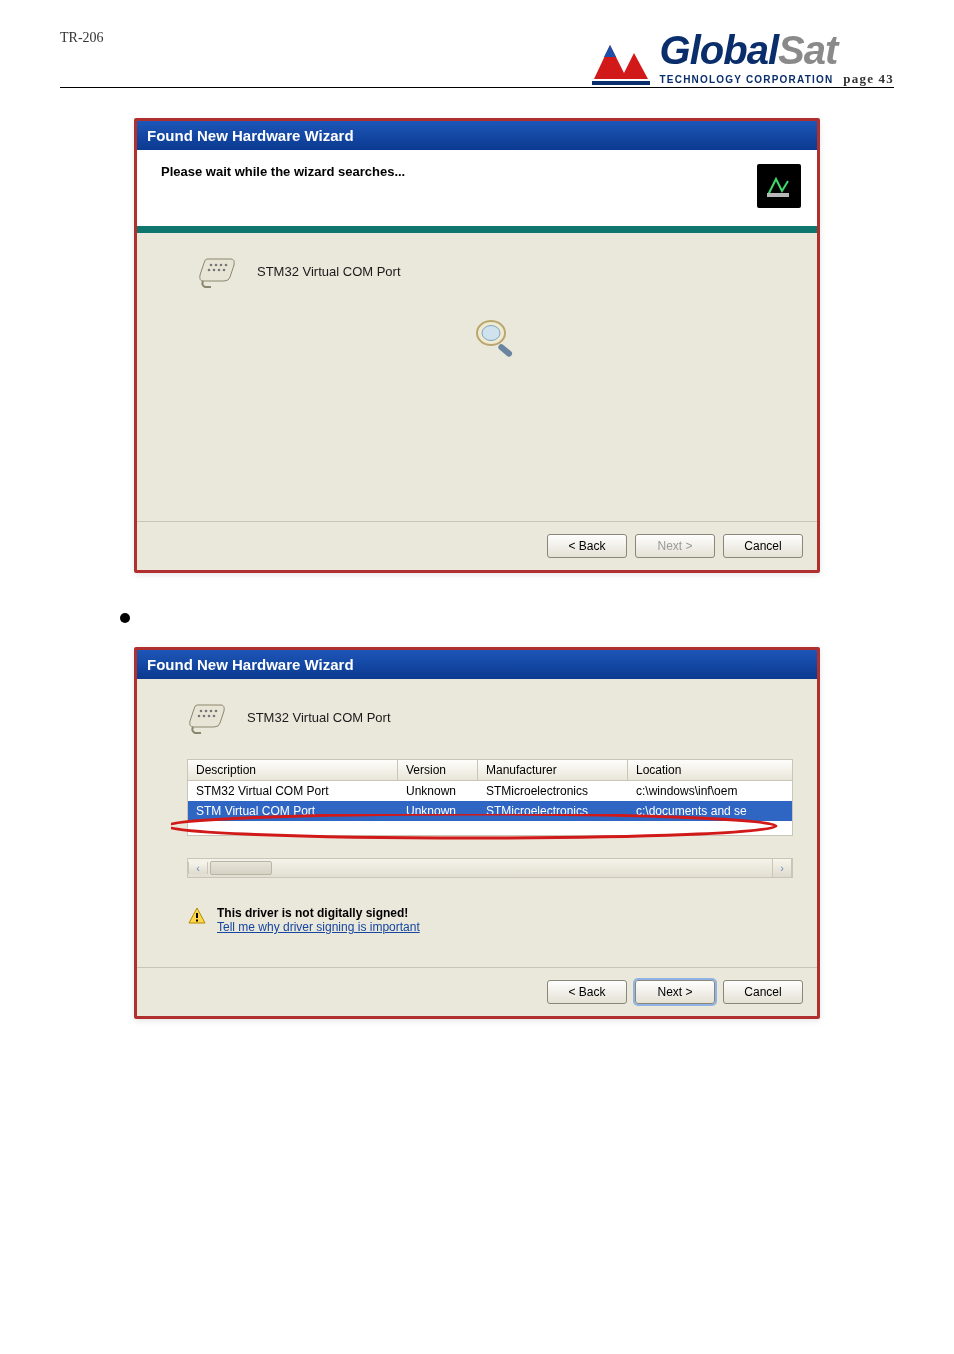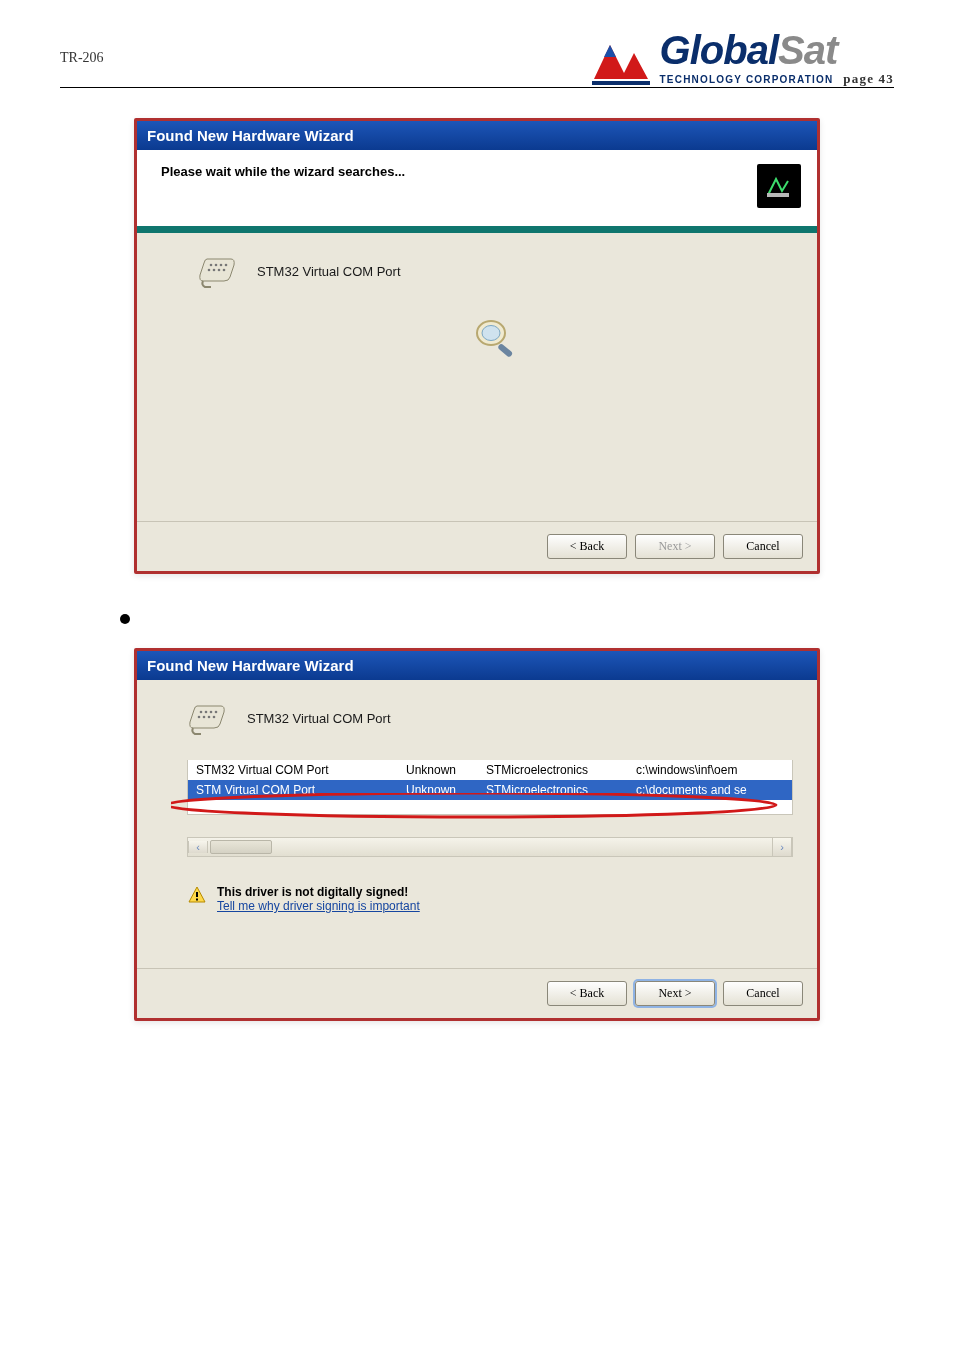--- a/index.html
+++ b/index.html
@@ -9,21 +9,21 @@
     font-family: Tahoma, Arial, sans-serif;
     font-size: 12px;
     width: 954px;
   }
   .page {
     padding: 30px 60px;
   }
   .header-row {
     display: flex;
     justify-content: space-between;
-    align-items: center;
+    align-items: flex-start;
     border-bottom: 1px solid #000;
     padding-bottom: 2px;
     margin-bottom: 30px;
   }
   .doc-id {
     font-family: "Times New Roman", serif;
     font-size: 14px;
     color: #333;
   }
   .logo-block {
@@ -121,21 +121,21 @@
     padding: 12px 14px;
     display: flex;
     justify-content: flex-end;
     gap: 8px;
     border-top: 1px solid #c8c4b6;
   }
   .btn {
     min-width: 80px;
     padding: 4px 14px;
     font-size: 12px;
-    font-family: Liberation Serif, serif;
+    font-family: Liberation Sans, sans-serif;
     background: linear-gradient(#fefefe, #e4e1d4);
     border: 1px solid #8a8779;
     border-radius: 3px;
     color: #000;
   }
   .btn.disabled {
     color: #9a9a9a;
   }
   .btn.default {
     box-shadow: 0 0 0 2px #8fb3e4;
@@ -324,20 +324,26 @@
               <ellipse cx="17" cy="17" rx="1.3" ry="1.3" fill="#777"></ellipse>
               <ellipse cx="22" cy="17" rx="1.3" ry="1.3" fill="#777"></ellipse>
               <ellipse cx="27" cy="17" rx="1.3" ry="1.3" fill="#777"></ellipse>
             <path d="M6 28 Q4 32 8 34 L14 34" stroke="#8b876f" stroke-width="2" fill="none"></path>
           </svg>
         </span>
         <span>STM32 Virtual COM Port</span>
       </div>
 
       <div class="list-wrap">
+        <div class="list-header">
+          <div>Description</div>
+          <div>Version</div>
+          <div>Manufacturer</div>
+          <div>Location</div>
+        </div>
         <div class="list-rows">
           <div class="list-row normal">
             <div>STM32 Virtual COM Port</div>
             <div>Unknown</div>
             <div>STMicroelectronics</div>
             <div>c:\windows\inf\oem</div>
           </div>
           <div class="list-row selected">
             <div>STM Virtual COM Port</div>
             <div>Unknown</div>

